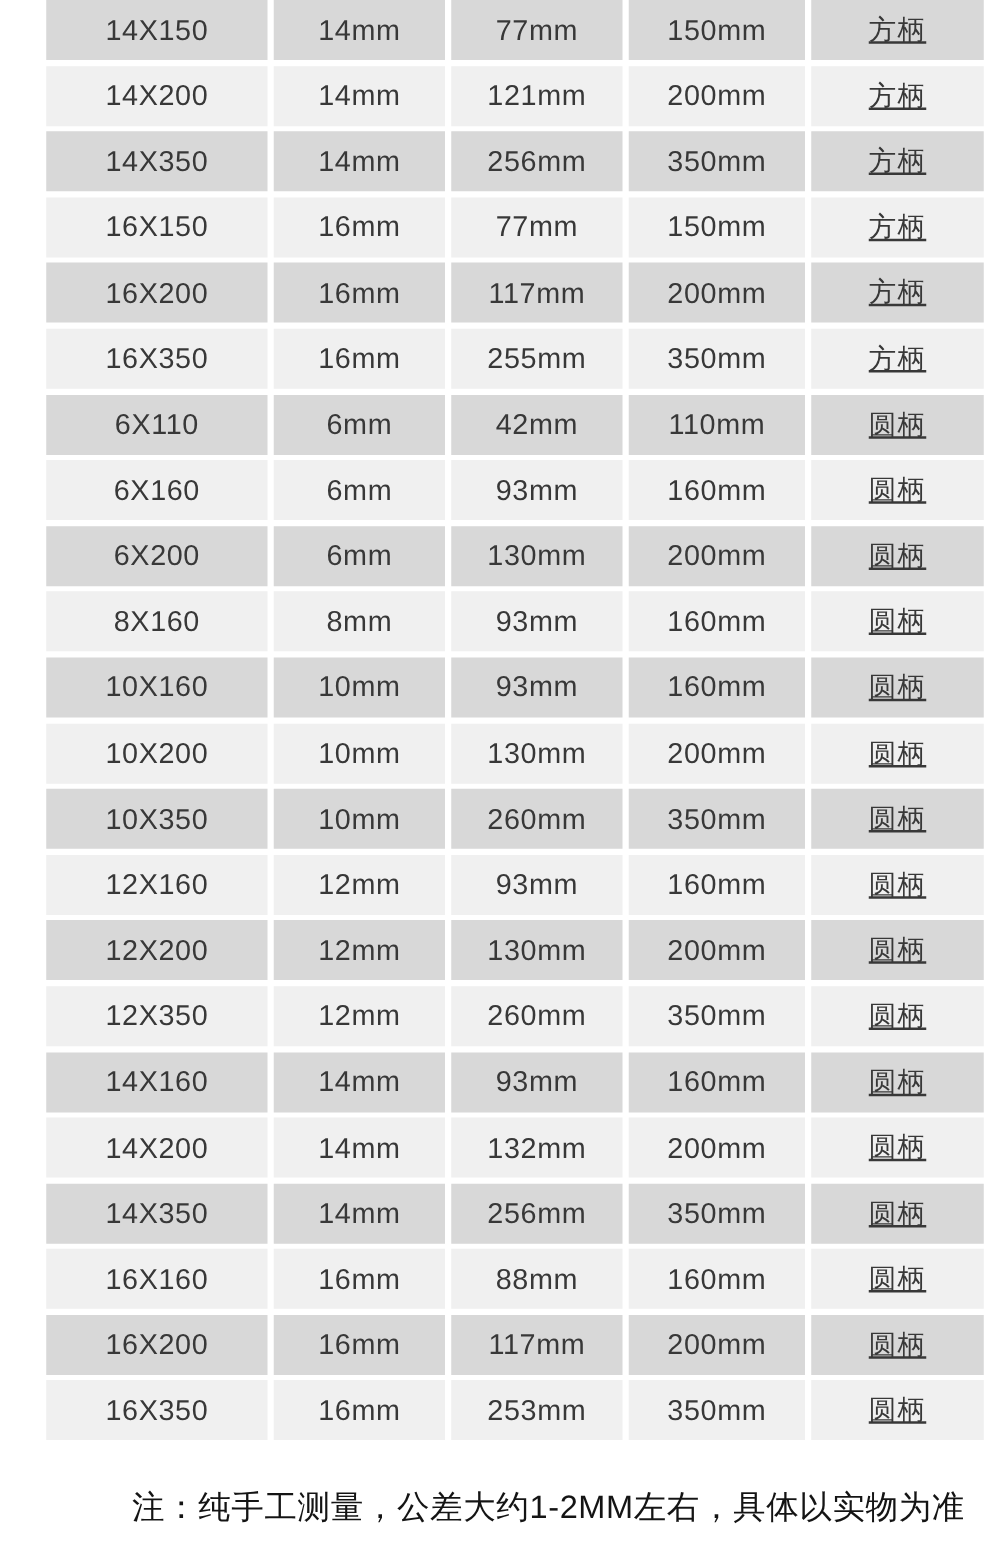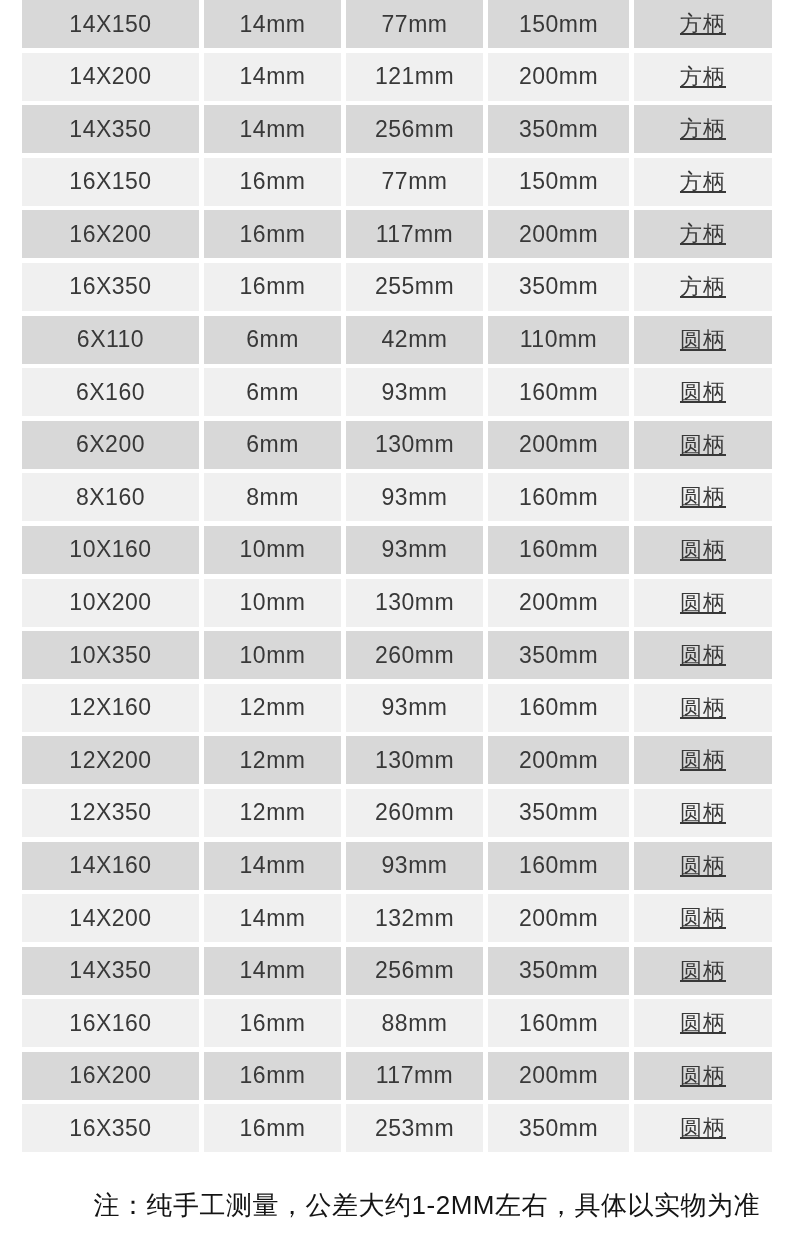--- a/index.html
+++ b/index.html
@@ -16,40 +16,40 @@
     height:1251px;
     background:var(--page-bg);
     overflow:hidden;
     font-family:"Liberation Sans", sans-serif;
   }
   .spec-table{
     display:grid;
     grid-template-columns:177px 137px 137px 141px 138px;
     column-gap:5px;
     row-gap:4.6px;
-    padding-left:22px;
+    padding-left:37px;
     padding-right:16px;
   }
   .row{display:contents;}
   .cell{
     height:48px;
     display:flex;
     align-items:center;
     justify-content:center;
     font-size:23px;
     letter-spacing:0.5px;
     color:var(--cell-text);
     font-weight:400;
   }
   .row.odd  .cell{background:var(--row-odd);}
   .row.even .cell{background:var(--row-even);}
   .cell.shank{font-size:22px;letter-spacing:1px;text-decoration:underline;}
   .note{
     margin-top:36px;
-    padding-right:30px;
+    padding-right:18px;
     text-align:right;
     font-size:26px;
     letter-spacing:0.5px;
     color:var(--note-text);
   }
 </style>
 </head>
 <body>
 
 <div class="page">

